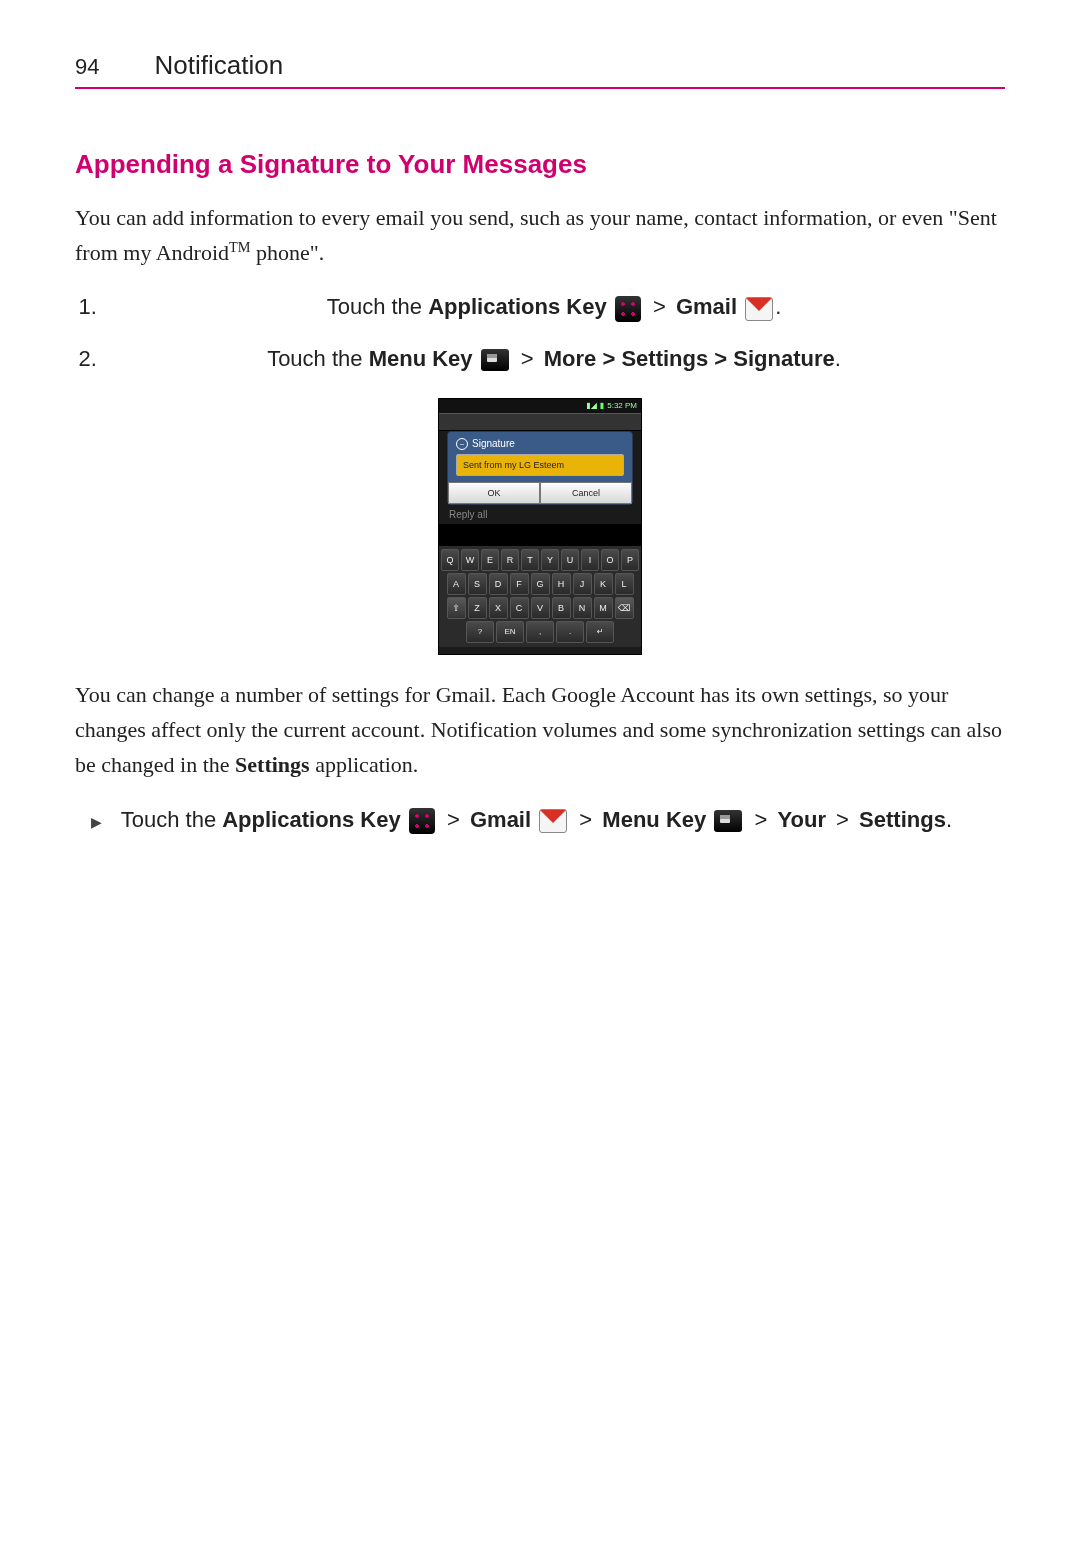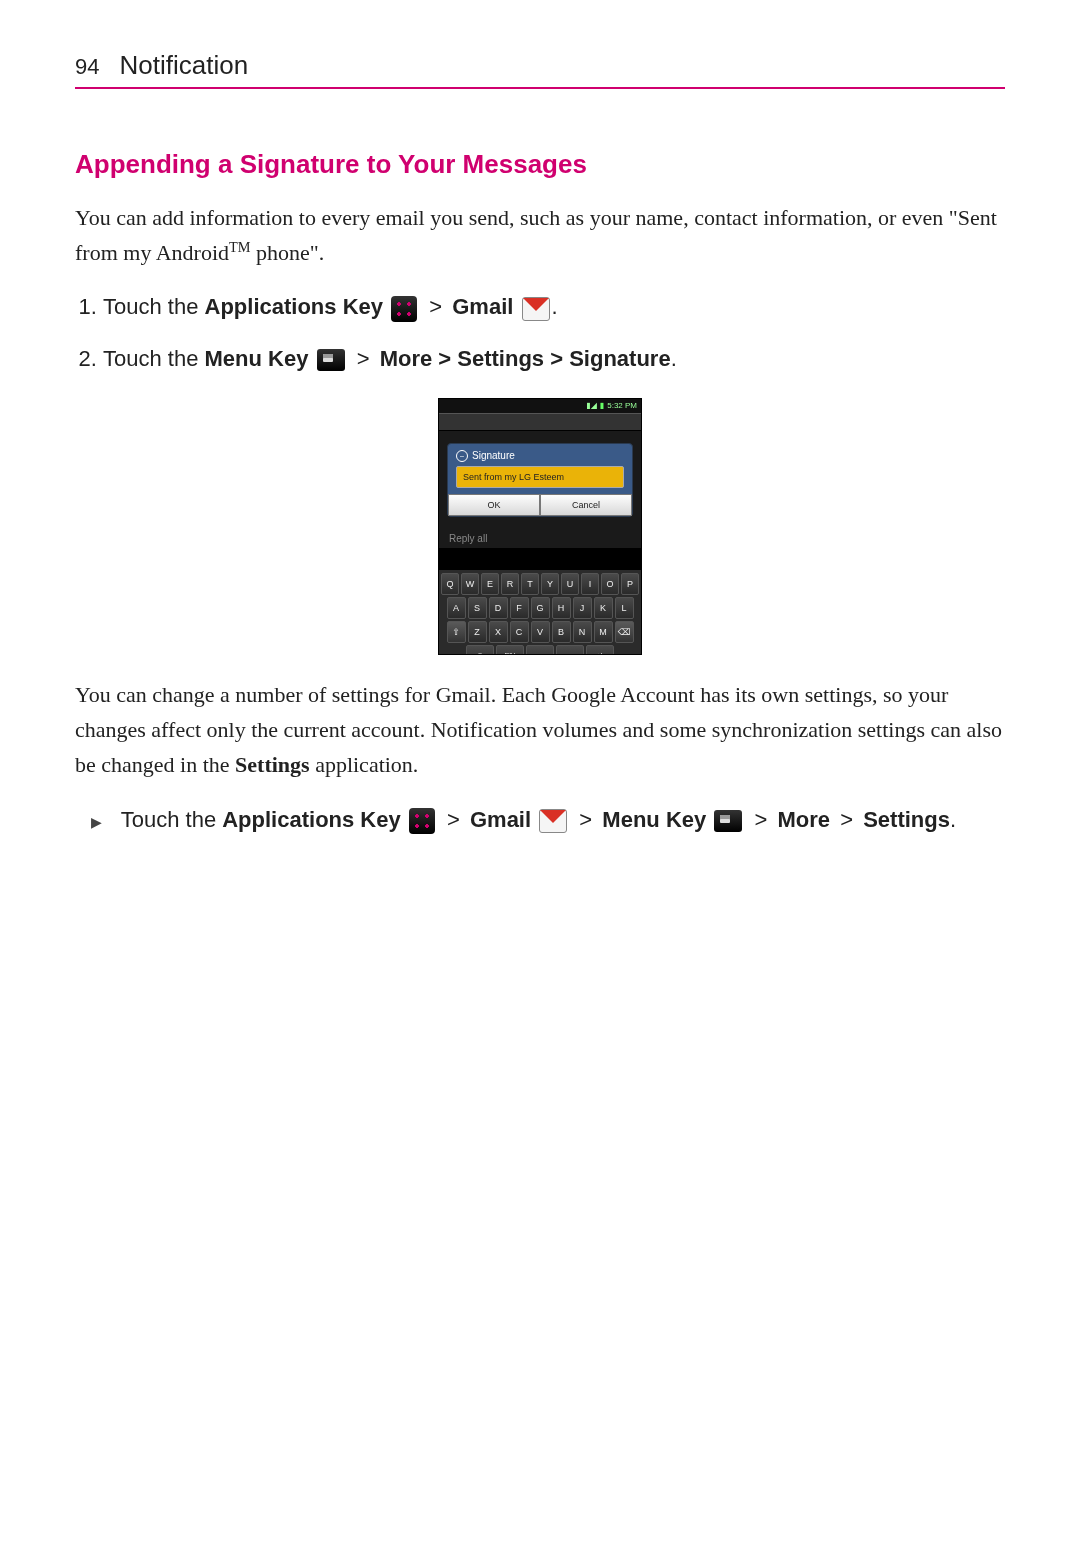--- a/index.html
+++ b/index.html
@@ -13,20 +13,21 @@
   }
   .page {
     padding: 50px 75px 60px 75px;
   }
   .header {
     display: flex;
     align-items: baseline;
     border-bottom: 2px solid #d0006f;
     padding-bottom: 6px;
     margin-bottom: 60px;
+    gap: 35px;
   }
   .page-num {
     font-size: 22px;
     color: #222;
     margin-right: 20px;
   }
   .header-title {
     font-size: 26px;
     color: #222;
     font-weight: 400;
@@ -39,20 +40,21 @@
   }
   p.body {
     margin: 0 0 16px 0;
     line-height: 1.6;
     font-family: Liberation Serif, serif;
   }
   ol.steps {
     list-style: decimal;
     padding-left: 28px;
     margin: 8px 0;
+    text-align: center;
   }
   ol.steps li {
     line-height: 1.9;
     margin-bottom: 10px;
   }
   .bold { font-weight: 700; }
   .sup { font-size: 0.65em; vertical-align: super; }
   .gt { padding: 0 4px; }
   .icon {
     display: inline-block;
@@ -144,21 +146,21 @@
     font-size: 8px;
     color: #9f9;
   }
   .phone-titlebar {
     height: 16px;
     background: #333;
     border-top: 1px solid #555;
     border-bottom: 1px solid #000;
   }
   .phone-dialog {
-    margin: 12px 8px;
+    margin: 0 8px;
     background: #3a5a88;
     border: 1px solid #2a3a50;
     border-radius: 4px;
     padding: 4px 8px 0 8px;
   }
   .phone-dialog-title {
     display: flex;
     align-items: center;
     gap: 4px;
     color: #fff;
@@ -335,19 +337,19 @@
     <li>
       <span>Touch the </span><span class="bold">Applications Key</span>
       <span class="icon apps-icon"></span>
       <span class="gt">&gt;</span>
       <span class="bold">Gmail</span>
       <span class="icon gmail-icon"></span>
       <span class="gt">&gt;</span>
       <span class="bold">Menu Key</span>
       <span class="icon menu-icon"></span>
       <span class="gt">&gt;</span>
-      <span class="bold">More</span>
+      <span class="bold">Your</span>
       <span class="gt">&gt;</span>
       <span class="bold">Settings</span>.
     </li>
   </ul>
 
 </div>
 
 </body></html>

